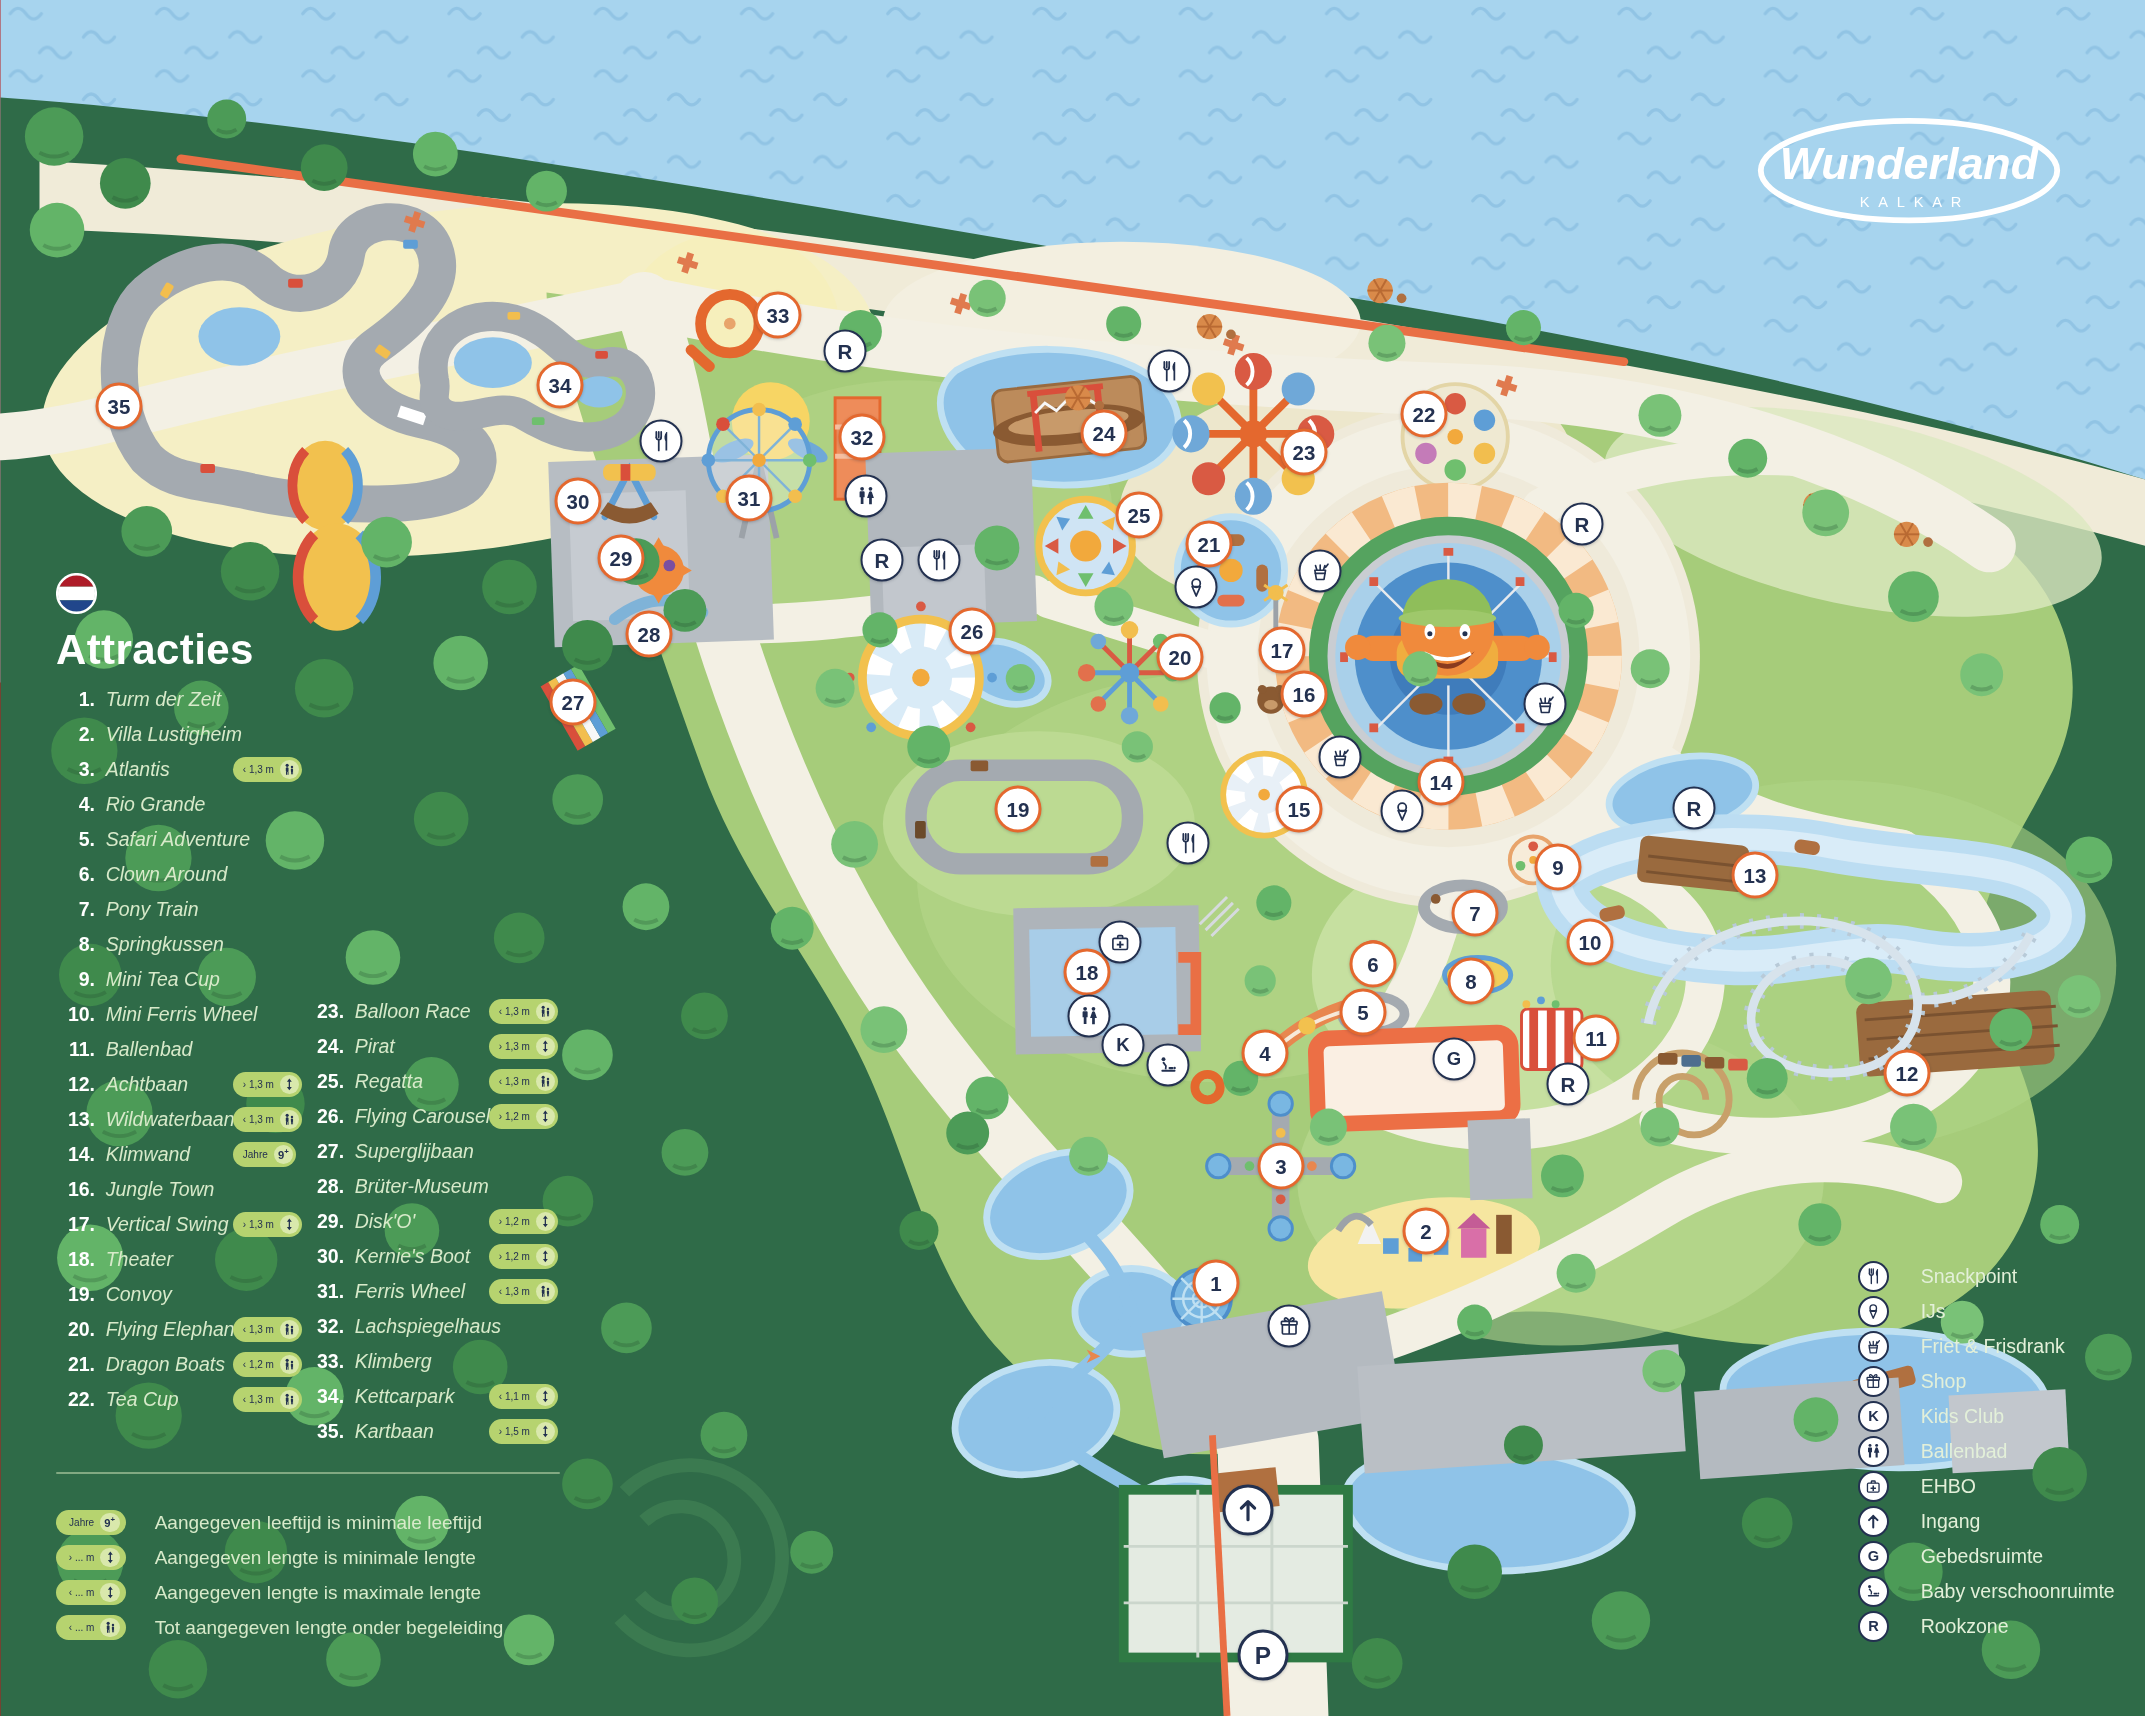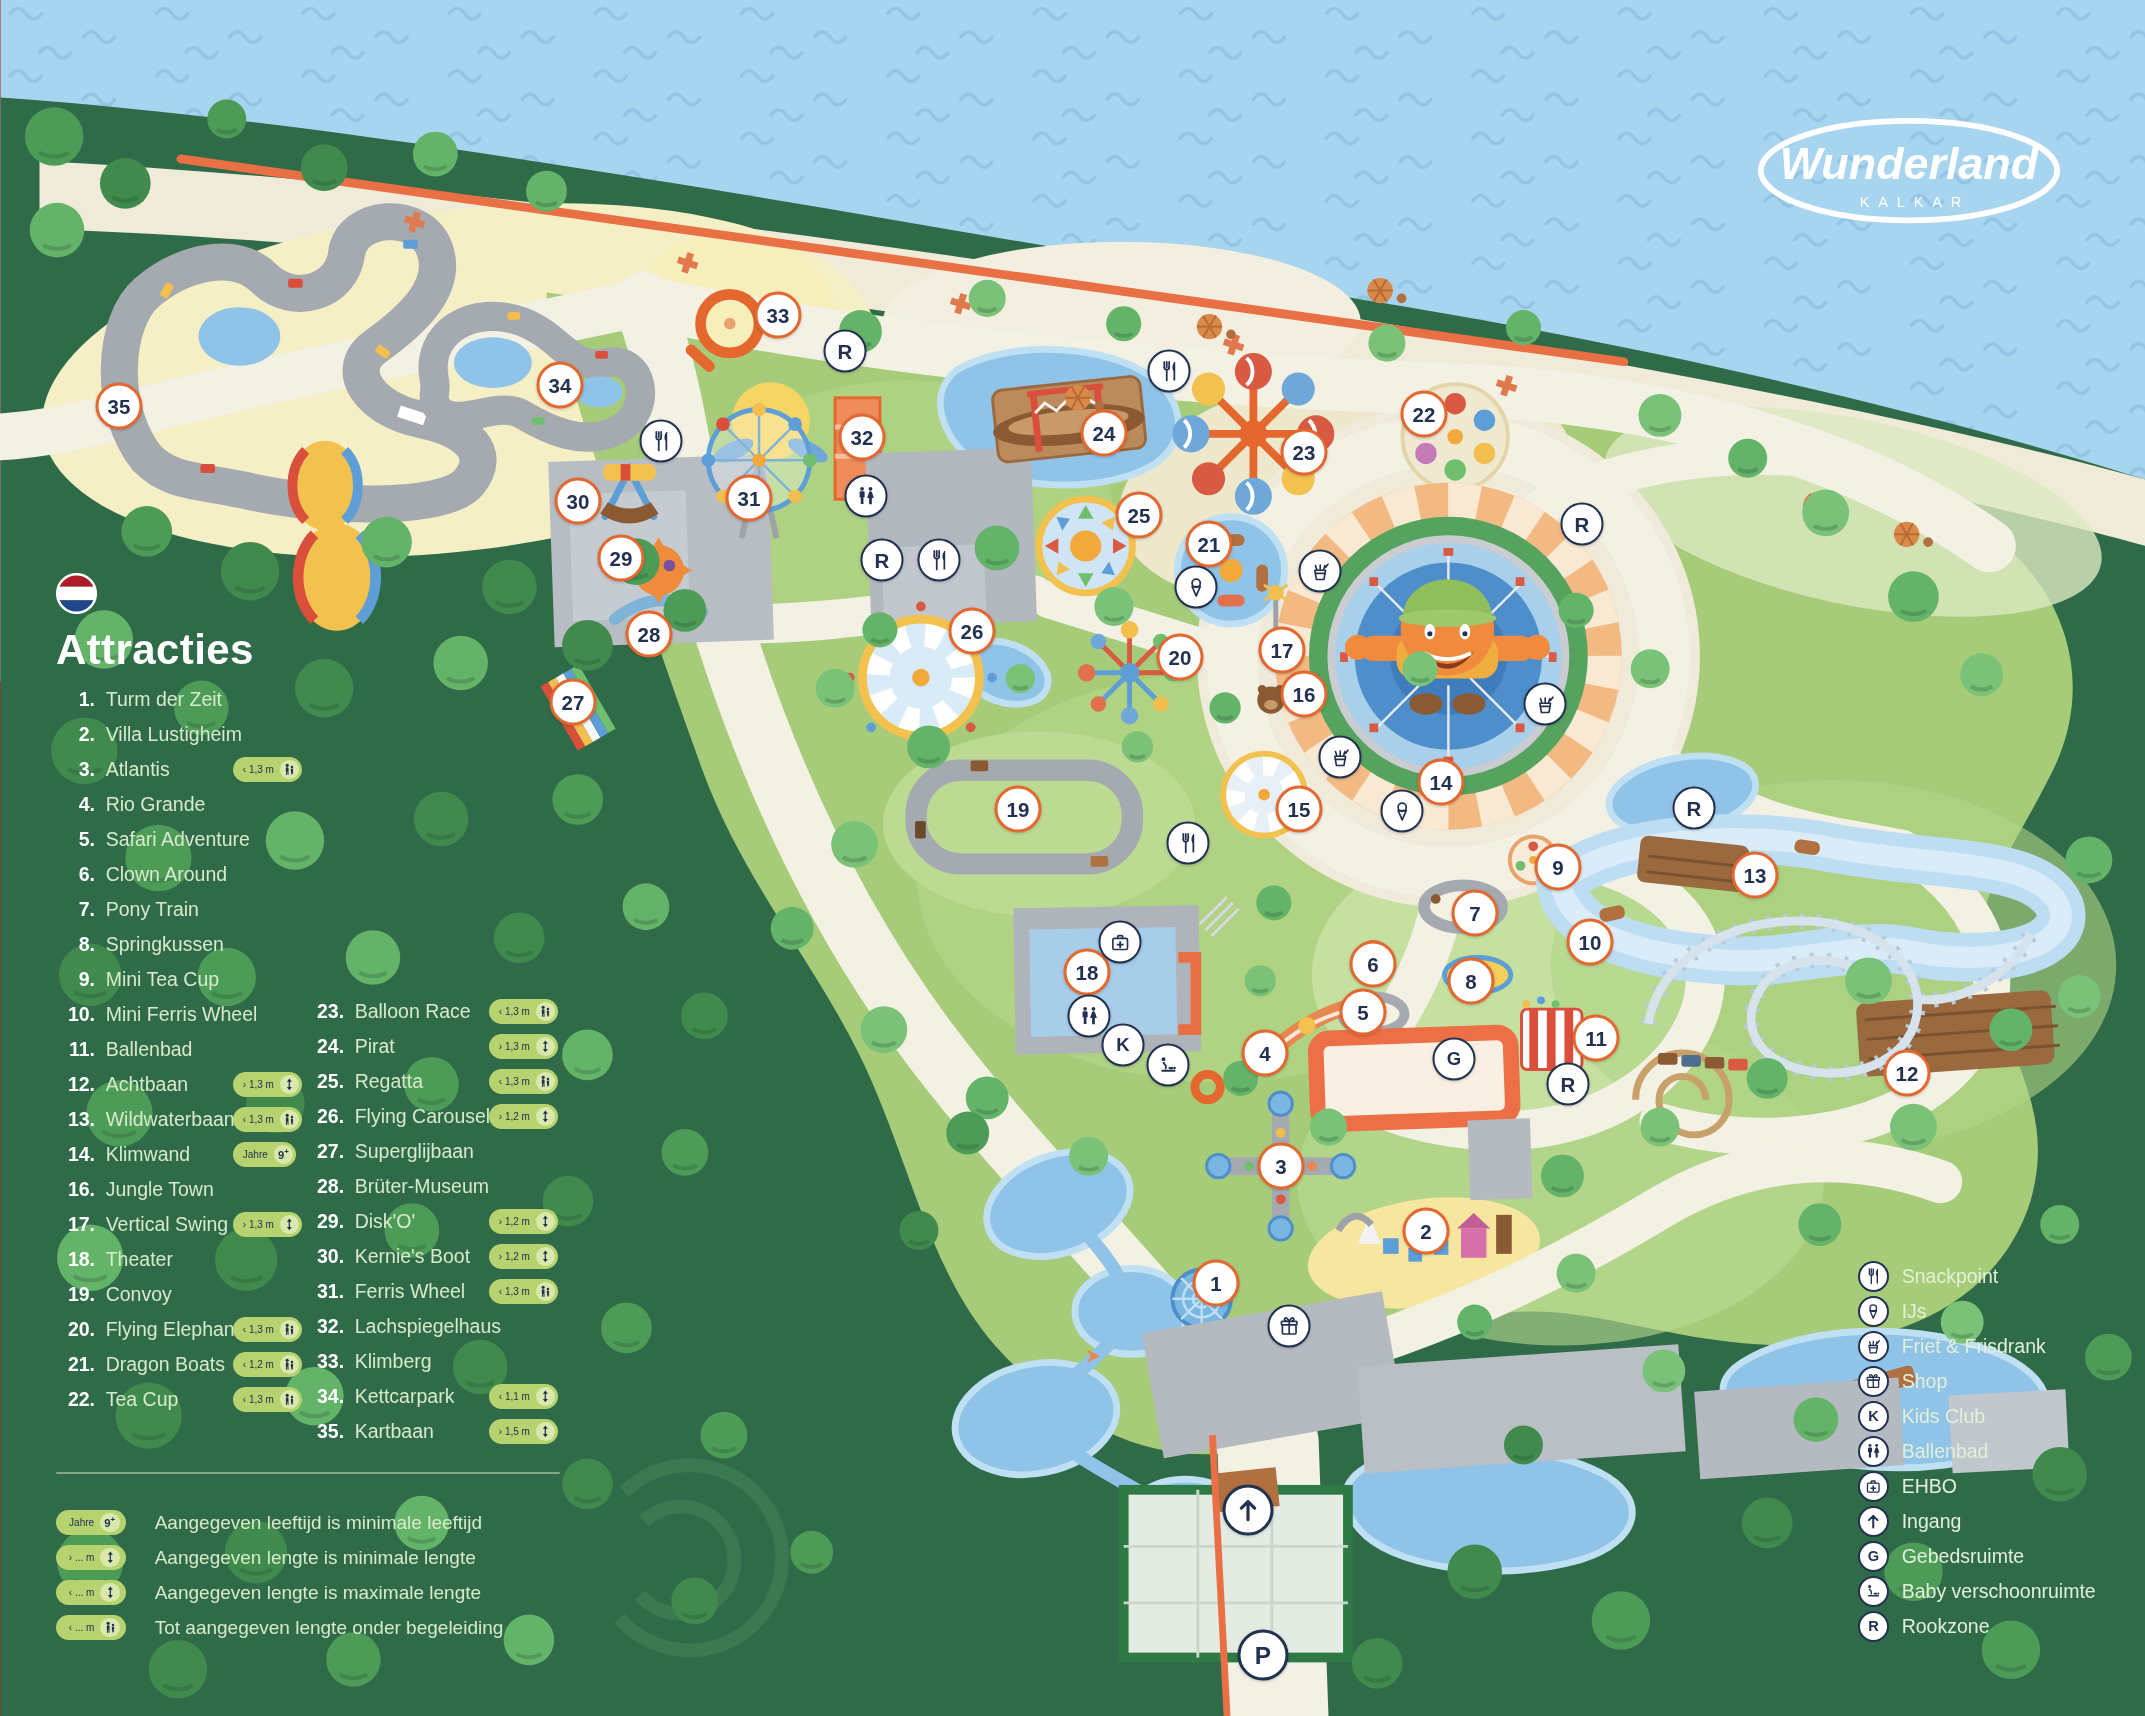--- a/index.html
+++ b/index.html
@@ -14,21 +14,21 @@
   #flag{position:absolute;left:56px;top:573px;width:41px;height:41px;}
   .attr-heading{position:absolute;left:56px;top:626px;font-size:42px;font-weight:bold;
                 color:#FFFFFF;letter-spacing:0.4px;}
   .attr-col{position:absolute;list-style:none;margin:0;padding:0;}
   #attr-col1{left:56px;top:682px;width:507px;}
   #attr-col2{left:317px;top:994px;width:351px;}
   .attr-col li{position:relative;height:35px;display:flex;align-items:center;}
   .attr-col .no{flex:none;text-align:right;font-weight:bold;color:#FFFFFF;font-size:19.5px;}
   #attr-col1 .no{width:39px;}
   #attr-col2 .no{width:27px;}
-  .attr-col .nm{margin-left:10.7px;color:#D8EACA;font-size:19.5px;white-space:nowrap;}
+  .attr-col .nm{margin-left:10.7px;color:#D8EACA;font-size:19.5px;white-space:nowrap;font-style:italic;}
   #attr-col1 li .badge{position:absolute;left:177px;}
   #attr-col2 li .badge{position:absolute;left:172px;}
 
   .badge{display:inline-flex;align-items:center;height:25px;border-radius:13.7px;
          background:#B6D36F;padding:0 2.9px 0 9.8px;}
   .badge .btxt{font-size:10px;font-weight:normal;color:#233150;white-space:nowrap;}
   .badge .bicon{width:19.5px;height:19.5px;margin-left:5.9px;border-radius:50%;background:#D9E8AC;
                 display:flex;align-items:center;justify-content:center;}
   .badge .bicon svg{width:12.7px;height:12.7px;display:block;}
   .age9{font-size:11.2px;font-weight:bold;color:#233150;line-height:1;}
@@ -37,21 +37,21 @@
   #divider{position:absolute;left:56px;top:1472px;width:504px;height:2px;
            background:rgba(214,232,188,.5);border-radius:2px;}
 
   #height-legend{position:absolute;left:56px;top:1505px;}
   .hl-row{height:35px;display:flex;align-items:center;}
   .hl-row .badge{min-width:57px;justify-content:center;}
   .hl-label{margin-left:29px;font-size:19px;color:#D8EACA;white-space:nowrap;}
 
   
   #facility-legend{position:absolute;left:1858px;top:1259px;}
-  .fl-row{height:35px;display:flex;align-items:center;}
+  .fl-row{height:35px;display:flex;align-items:center;gap:19px;}
   .fl-ic{flex:none;width:27px;height:27px;border-radius:50%;background:#FFFFFF;
          border:2.4px solid #233150;display:flex;align-items:center;justify-content:center;}
   .fl-ic svg{width:18.5px;height:18.5px;display:block;}
   .fl-ic .ltr{font-size:14.6px;font-weight:bold;color:#233150;line-height:1;}
   .fl-label{margin-left:12.7px;font-size:19.5px;color:#E3F0D9;white-space:nowrap;}
 
   
   #marker-layer{position:absolute;left:0;top:0;width:2146px;height:1716px;}
   .mk{position:absolute;transform:translate(-50%,-50%);display:flex;align-items:center;
       justify-content:center;border-radius:50%;background:#FFFFFF;

